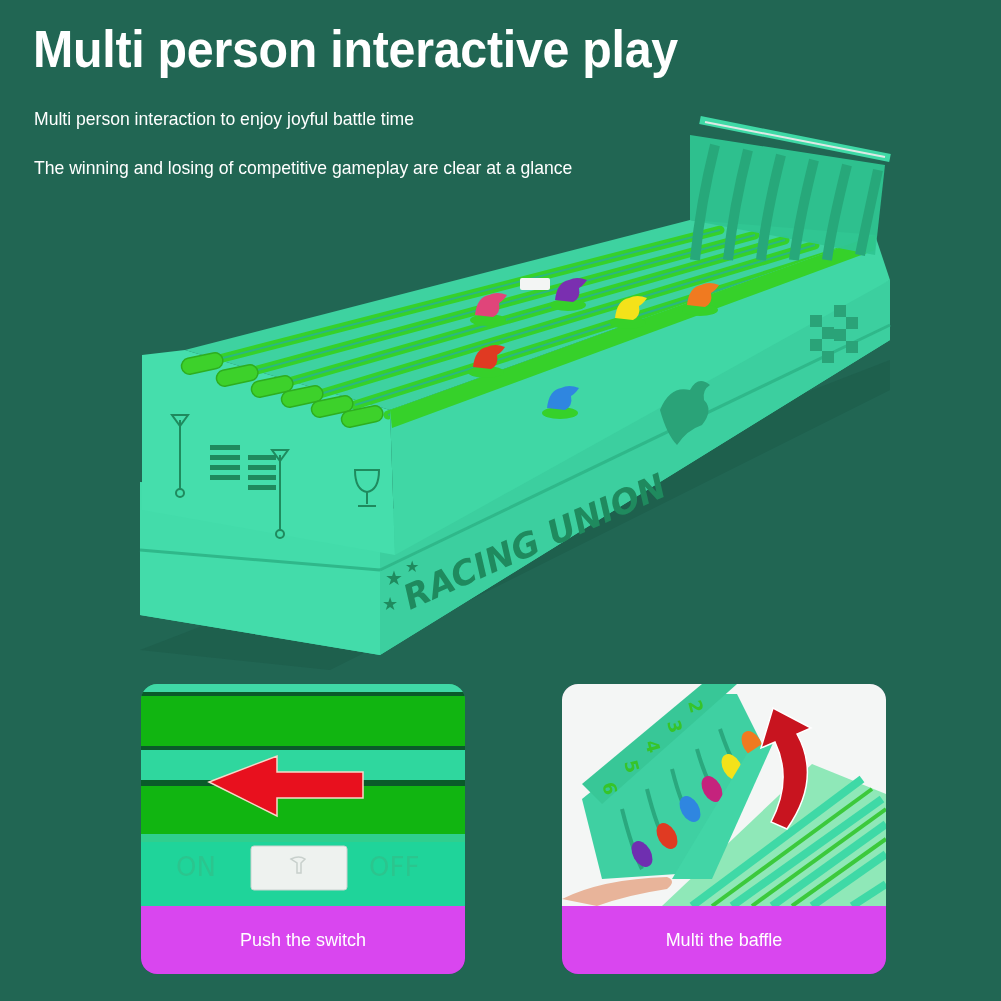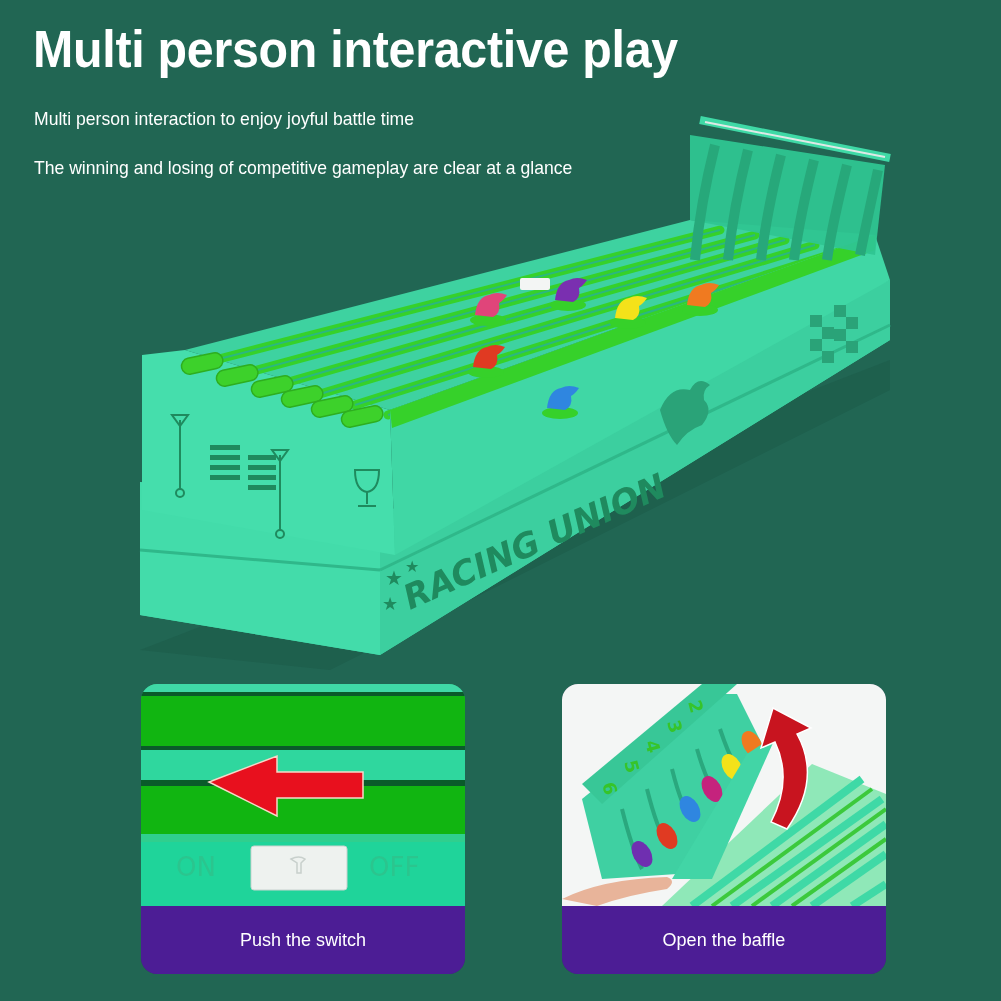--- a/index.html
+++ b/index.html
@@ -34,21 +34,21 @@
     border-radius: 16px; overflow: hidden;
     background: #2f3f57;
   }
   .card.left { left: 141px; width: 324px; }
   .card.right { left: 562px; width: 324px; }
   .card .photo { position: absolute; left: 0; top: 0; width: 100%; height: 222px; overflow: hidden; }
   .card .photo svg { width: 100%; height: 100%; display: block; }
   .card .caption {
     position: absolute; left: 0; right: 0; top: 222px; height: 68px;
     display: flex; align-items: center; justify-content: center;
-    background: #4c1d95; color: #ffffff; font-size: 18px;
+    background: #d946ef; color: #ffffff; font-size: 18px;
   }
 </style>
 </head>
 <body>
 
 <h1 class="title">Multi person interactive play</h1>
 <p class="subtitle s1">Multi person interaction to enjoy joyful battle time</p>
 <p class="subtitle s2">The winning and losing of competitive gameplay are clear at a glance</p>
 
 <div class="board">
@@ -257,14 +257,14 @@
       <ellipse cx="105" cy="152" rx="9" ry="14" fill="#e03a22" transform="rotate(-30 105 152)"></ellipse>
       <ellipse cx="80" cy="170" rx="9" ry="14" fill="#6f2fb0" transform="rotate(-30 80 170)"></ellipse>
 
       <polygon points="185,70 215,50 150,195 110,195" fill="#42d5a6"></polygon>
 
       <path d="M225,145 q35,-50 10,-95 l14,-6 l-38,-20 l-12,40 l14,-6 q18,38 -4,80 z" fill="#c8141f" stroke="#ffffff" stroke-width="1.5"></path>
 
       <path d="M0,215 q40,-20 105,-22 q10,4 0,12 q-40,6 -70,17 z" fill="#e8b49a"></path>
     </svg>
   </div>
-  <div class="caption">Open the baffle</div>
+  <div class="caption">Multi the baffle</div>
 </div>
 
 </body></html>

